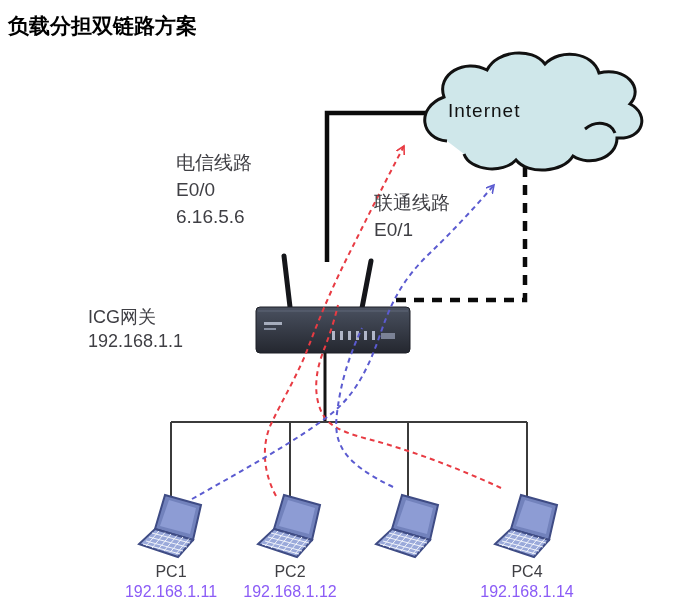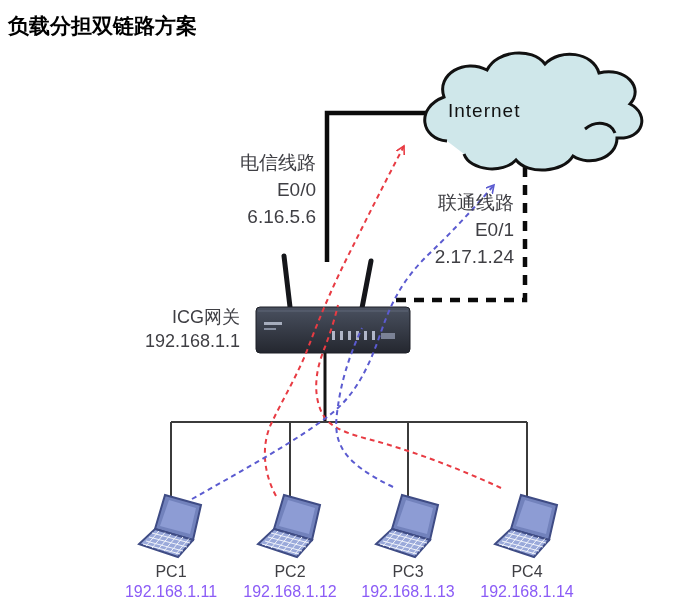--- a/index.html
+++ b/index.html
@@ -1,21 +1,21 @@
 <!DOCTYPE html>
 <html><head>
 <meta charset="utf-8">
 <style>
   html,body{margin:0;padding:0;background:#fff;}
   .stage{position:relative;width:679px;height:612px;background:#ffffff;overflow:hidden;
          font-family:"Liberation Sans","DejaVu Sans",sans-serif;color:#3f3f44;}
   .stage svg{position:absolute;left:0;top:0;}
   .lbl{position:absolute;line-height:27px;font-size:19px;color:#3f3f44;}
   .title{position:absolute;left:8px;top:12px;font-size:21px;font-weight:bold;color:#000;}
-  .right{text-align:right;}
+  .right{}
   .cloud-label{position:absolute;left:448px;top:100px;width:150px;
                font-size:19px;color:#111;letter-spacing:1px;}
   .telecom-lbl{left:176px;top:149px;width:140px;}
   .unicom-lbl{left:374px;top:189px;width:140px;}
   .gw-lbl{left:88px;top:305px;width:152px;font-size:18px;line-height:24px;}
   .pc-lbl{position:absolute;width:130px;text-align:center;font-size:16px;line-height:20px;top:562px;}
   .pc-lbl .ip{color:#8b5cf6;}
 </style>
 </head>
 <body>
@@ -110,38 +110,33 @@
 
   <div class="lbl right telecom-lbl">
     <div>电信线路</div>
     <div>E0/0</div>
     <div>6.16.5.6</div>
   </div>
 
   <div class="lbl right unicom-lbl">
     <div>联通线路</div>
     <div>E0/1</div>
-    <div>2.17.1.24</div>
   </div>
 
   <div class="lbl right gw-lbl">
     <div>ICG网关</div>
     <div>192.168.1.1</div>
   </div>
 
   <div class="pc-lbl" style="left:106px">
     <div>PC1</div>
     <div class="ip">192.168.1.11</div>
   </div>
   <div class="pc-lbl" style="left:225px">
     <div>PC2</div>
     <div class="ip">192.168.1.12</div>
   </div>
-  <div class="pc-lbl" style="left:343px">
-    <div>PC3</div>
-    <div class="ip">192.168.1.13</div>
-  </div>
   <div class="pc-lbl" style="left:462px">
     <div>PC4</div>
     <div class="ip">192.168.1.14</div>
   </div>
 
 </div>
 
 </body></html>

